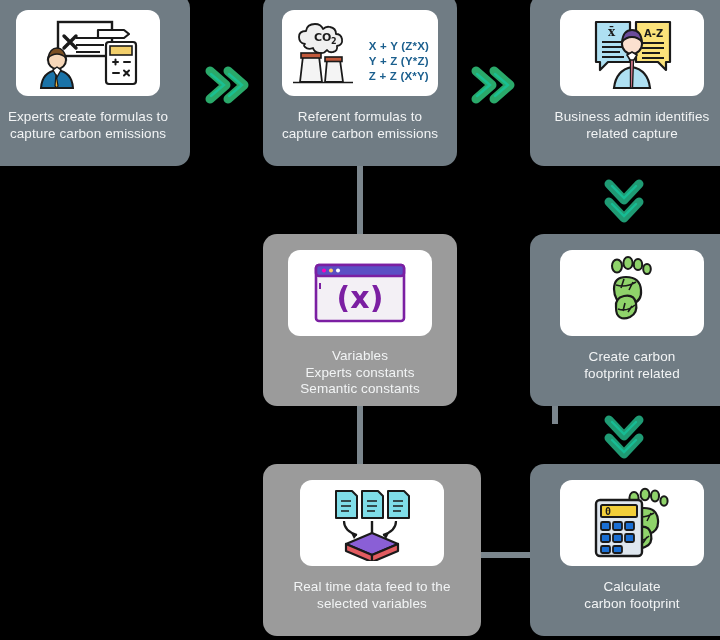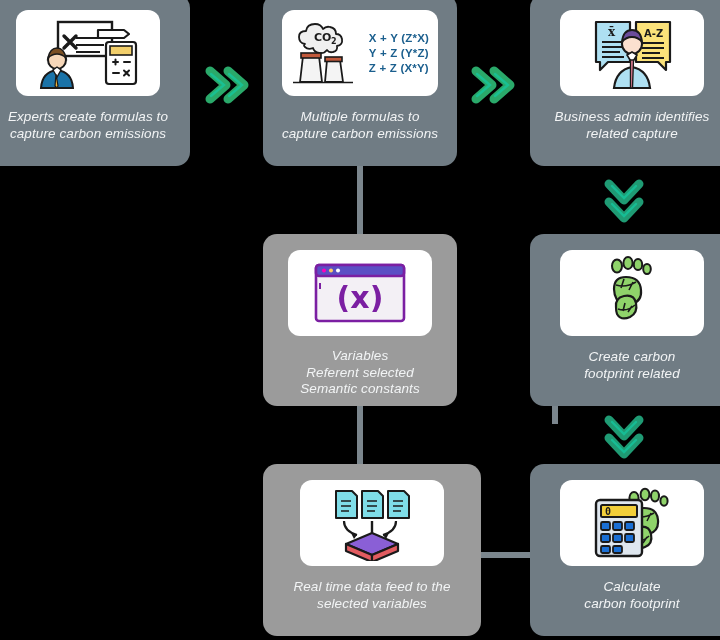--- a/index.html
+++ b/index.html
@@ -31,26 +31,25 @@
     overflow:hidden;
   }
   .thumb.wide{width:156px;}
   .caption{
     margin-top:12px;
     color:#f2f4f5;
     font-size:13.5px;line-height:17px;
     text-align:center;
     letter-spacing:.1px;
     white-space:pre-line;
-    font-style:italic;
   }
   .caption.tight{line-height:16.5px;}
 
   
-  .formula-wrap{display:flex;align-items:center;gap:14px;}
+  .formula-wrap{display:flex;align-items:flex-end;gap:14px;}
   .formulas{
     color:#1b5f8e;font-weight:bold;font-size:11.5px;line-height:15px;
     text-align:left;white-space:pre-line;letter-spacing:.2px;
   }
 
   
   .chev{position:absolute;z-index:4;}
 
   svg{display:block;}
 </style>
@@ -111,21 +110,21 @@
 
           <path d="M36 38 h13 l3 22 h-18z" fill="#f4f4f4" stroke="#1a1a1a" stroke-width="1.8" stroke-linejoin="round"></path>
           <rect x="34" y="35" width="17" height="4.5" fill="#c25a3c" stroke="#1a1a1a" stroke-width="1.6"></rect>
           <line x1="2" y1="60.5" x2="62" y2="60.5" stroke="#1a1a1a" stroke-width="1.6"></line>
         </svg>
         <div class="formulas">X + Y (Z*X)
 Y + Z (Y*Z)
 Z + Z (X*Y)</div>
       </div>
     </div>
-    <div class="caption">Multiple formulas to
+    <div class="caption">Referent formulas to
 capture carbon emissions</div>
   </div>
 
   <div class="card dark" style="left:530px;top:-6px;width:204px;height:172px;">
     <div class="thumb">
       <svg width="96" height="74" viewBox="0 0 96 74">
 
         <path d="M12 6 h34 v40 h-22 l-8 8 v-8 h-4z" fill="#aee0f2" stroke="#1a1a1a" stroke-width="2.2" stroke-linejoin="round"></path>
         <text x="24" y="20" font-family="DejaVu Serif, serif" font-size="12" font-weight="bold" fill="#1a1a1a">x̄</text>
         <g stroke="#1a1a1a" stroke-width="1.8">
@@ -161,21 +160,21 @@
         <rect x="6" y="6" width="88" height="56" rx="3" fill="#f3f0f5" stroke="#7b1fa2" stroke-width="2.6"></rect>
         <rect x="6" y="6" width="88" height="11" rx="3" fill="#5b4fc4" stroke="#7b1fa2" stroke-width="2.6"></rect>
         <circle cx="14" cy="11.5" r="2" fill="#f0b"></circle>
         <circle cx="21" cy="11.5" r="2" fill="#fc6"></circle>
         <circle cx="28" cy="11.5" r="2" fill="#fff"></circle>
         <line x1="10" y1="24" x2="10" y2="30" stroke="#7b1fa2" stroke-width="2"></line>
         <text x="50" y="49" text-anchor="middle" font-family="DejaVu Sans, sans-serif" font-size="30" font-weight="bold" fill="#7b1fa2">(x)</text>
       </svg>
     </div>
     <div class="caption tight">Variables
-Referent selected
+Experts constants
 Semantic constants</div>
   </div>
 
   <div class="card dark" style="left:530px;top:234px;width:204px;height:172px;">
     <div class="thumb">
       <svg width="72" height="76" viewBox="0 0 72 76">
         <ellipse cx="21" cy="11" rx="5" ry="6.5" fill="#8fd36a" stroke="#1a1a1a" stroke-width="2"></ellipse>
         <ellipse cx="32" cy="8" rx="4.6" ry="6" fill="#8fd36a" stroke="#1a1a1a" stroke-width="2"></ellipse>
         <ellipse cx="42" cy="9.5" rx="4.2" ry="5.6" fill="#8fd36a" stroke="#1a1a1a" stroke-width="2"></ellipse>
         <ellipse cx="51" cy="14" rx="3.8" ry="5" fill="#8fd36a" stroke="#1a1a1a" stroke-width="2"></ellipse>

